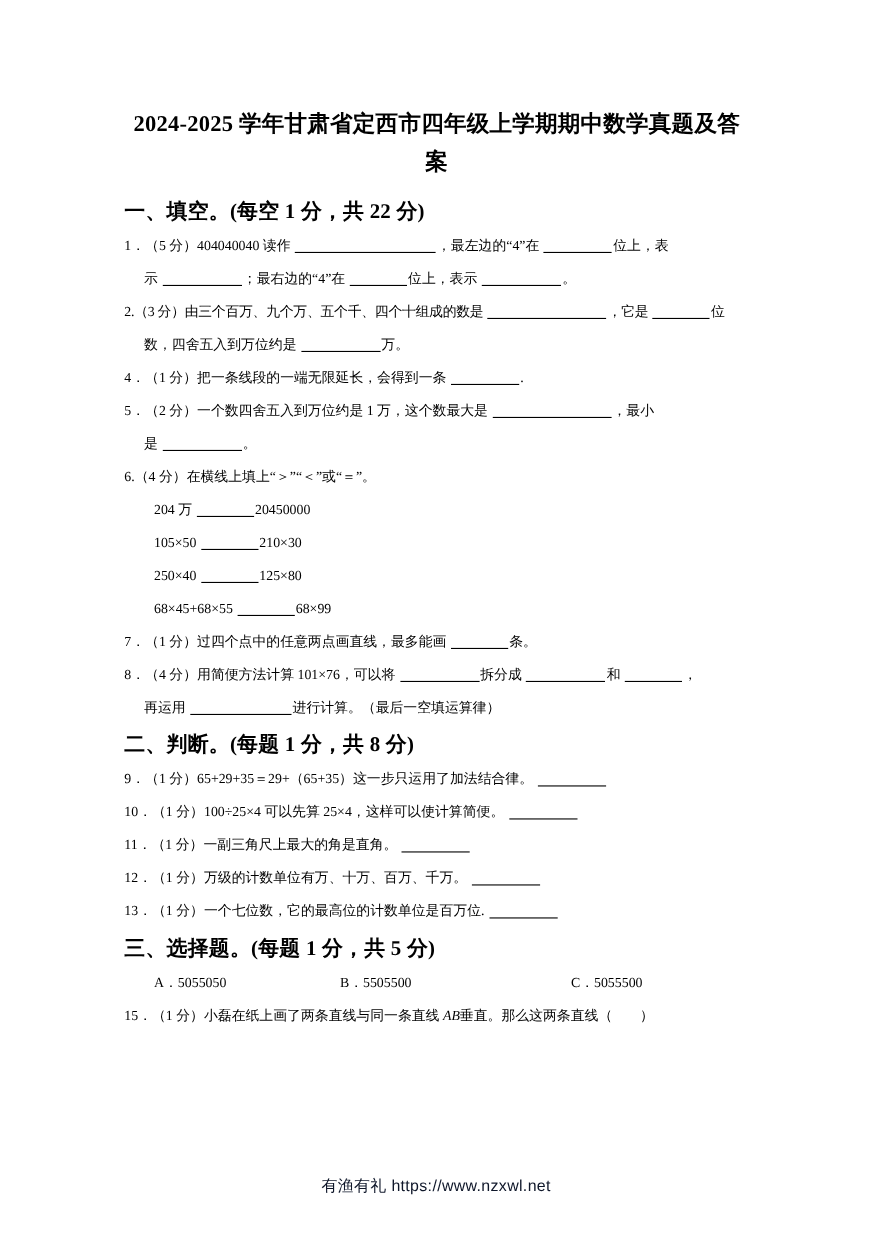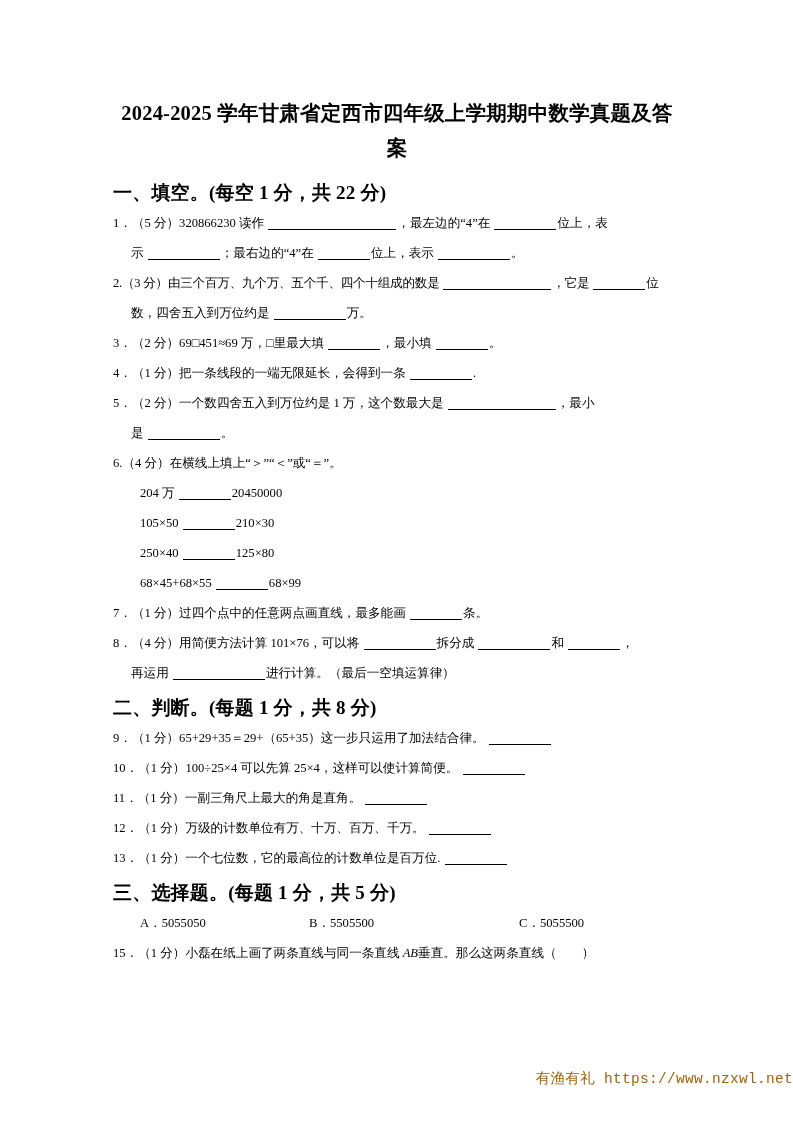--- a/index.html
+++ b/index.html
@@ -102,64 +102,59 @@
   .bl-w  { width: 108px; }
 
   .ital { font-style: italic; }
 
   
   .footer {
     position: absolute;
     left: 0;
     top: 1069px;
     width: 793px;
-    text-align: right;
-    color: #a16207;
+    text-align: center;
+    color: #0f172a;
     font-size: 14.5px;
-    font-family: Liberation Mono, monospace;
+    font-family: Liberation Sans, sans-serif;
     letter-spacing: 0.3px;
   }
 </style>
 </head>
 <body>
 
 <div class="page">
   <div class="content">
 
     <h1 class="doc-title">2024-2025 学年甘肃省定西市四年级上学期期中数学真题及答案</h1>
 
     <div class="section-head">一、填空。(每空 1 分，共 22 分)</div>
 
     <div class="q">
-      <span>1．（5 分）320866230 读作</span>
+      <span>1．（5 分）404040040 读作</span>
       <span class="blank bl-xxl"></span><span>，最左边的“4”在</span>
       <span class="blank bl-m"></span><span>位上，表</span>
     </div>
     <div class="q q-indent">
       <span>示</span>
       <span class="blank bl-l"></span><span>；最右边的“4”在</span>
       <span class="blank bl-s"></span><span>位上，表示</span>
       <span class="blank bl-l"></span><span>。</span>
     </div>
 
     <div class="q q-tight">
       <span>2.（3 分）由三个百万、九个万、五个千、四个十组成的数是</span>
       <span class="blank bl-w"></span><span>，它是</span>
       <span class="blank bl-s"></span><span>位</span>
     </div>
     <div class="q q-indent">
       <span>数，四舍五入到万位约是</span>
       <span class="blank bl-l"></span><span>万。</span>
     </div>
 
-    <div class="q">
-      <span>3．（2 分）69□451≈69 万，□里最大填</span>
-      <span class="blank bl-s"></span><span>，最小填</span>
-      <span class="blank bl-s"></span><span>。</span>
-    </div>
 
     <div class="q">
       <span>4．（1 分）把一条线段的一端无限延长，会得到一条</span>
       <span class="blank bl-m"></span><span>.</span>
     </div>
 
     <div class="q">
       <span>5．（2 分）一个数四舍五入到万位约是 1 万，这个数最大是</span>
       <span class="blank bl-w"></span><span>，最小</span>
     </div>

